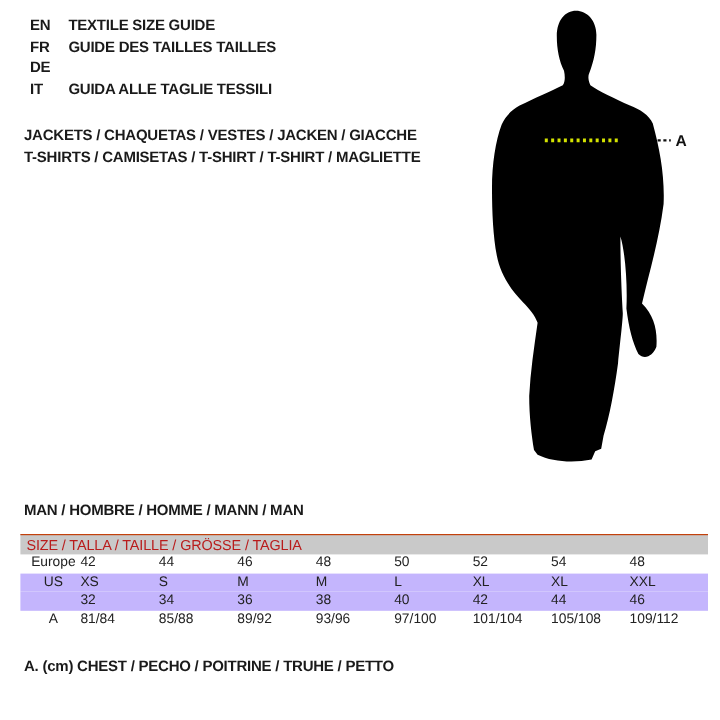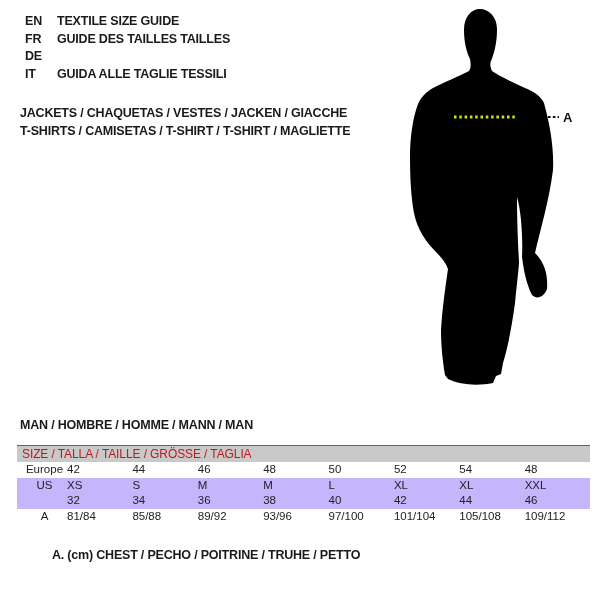--- a/index.html
+++ b/index.html
@@ -22,21 +22,21 @@
   .size-table{position:absolute;top:445px;left:17px;width:573px;font-size:11.5px;color:#222;}
   .t-header{
     height:16px;line-height:16px;background:#c9c9c9;border-top:1px solid #c2410c;
     padding-left:5px;font-size:12px;color:#b91c1c;letter-spacing:-0.1px;
   }
   .t-row{display:grid;grid-template-columns:50px repeat(8,1fr);height:15.5px;line-height:15.5px;}
   .t-row.shaded{background:#c4b5fd;}
   .t-label{text-align:center;padding-left:5px;}
   .t-cell{text-align:left;}
   
-  .footnote{position:absolute;top:548px;left:20px;font-size:12.5px;font-weight:700;letter-spacing:-0.2px;margin-left:32px;}
+  .footnote{position:absolute;top:548px;left:20px;font-size:12.5px;font-weight:700;letter-spacing:-0.2px;}
 </style>
 </head>
 <body>
 
 <div class="langs">
   <div class="lang-row">
     <span class="lang-code">EN</span>
     <span>TEXTILE SIZE GUIDE</span>
   </div>
   <div class="lang-row">

